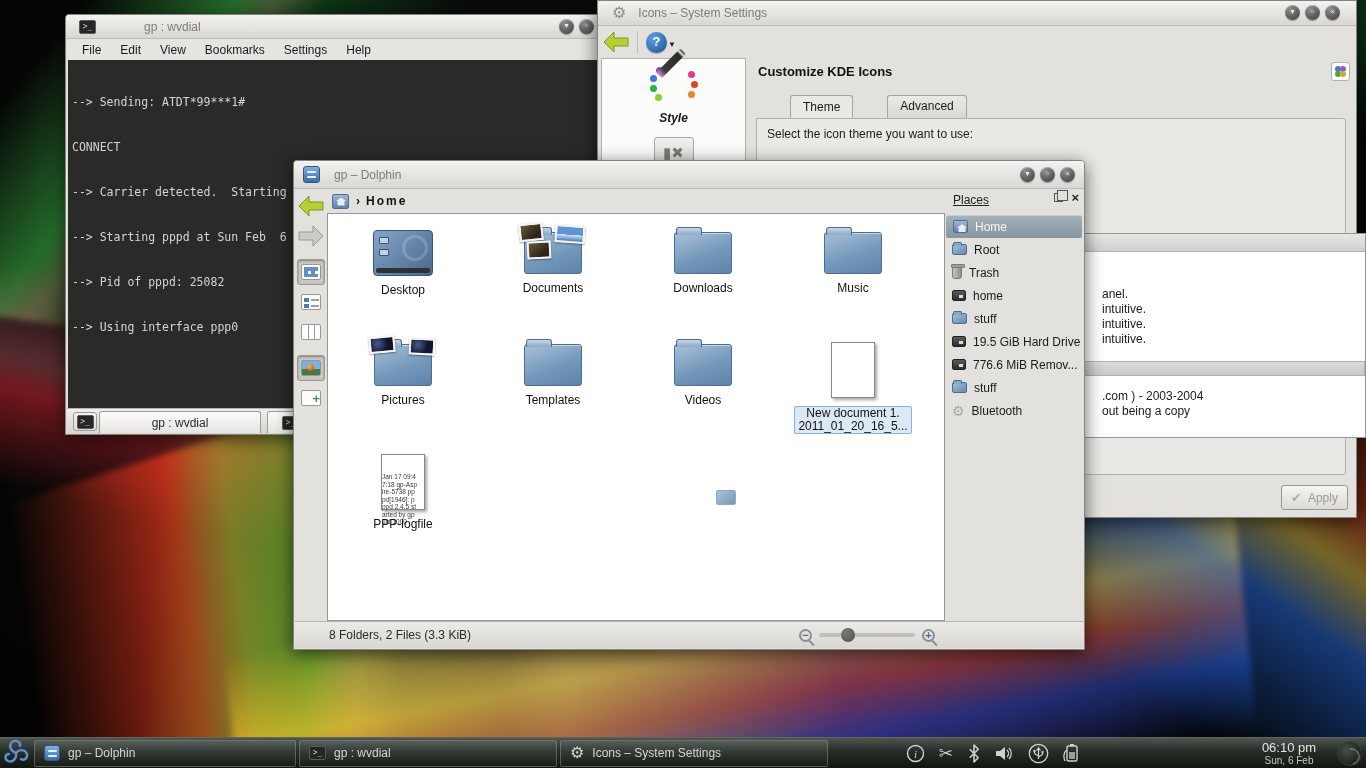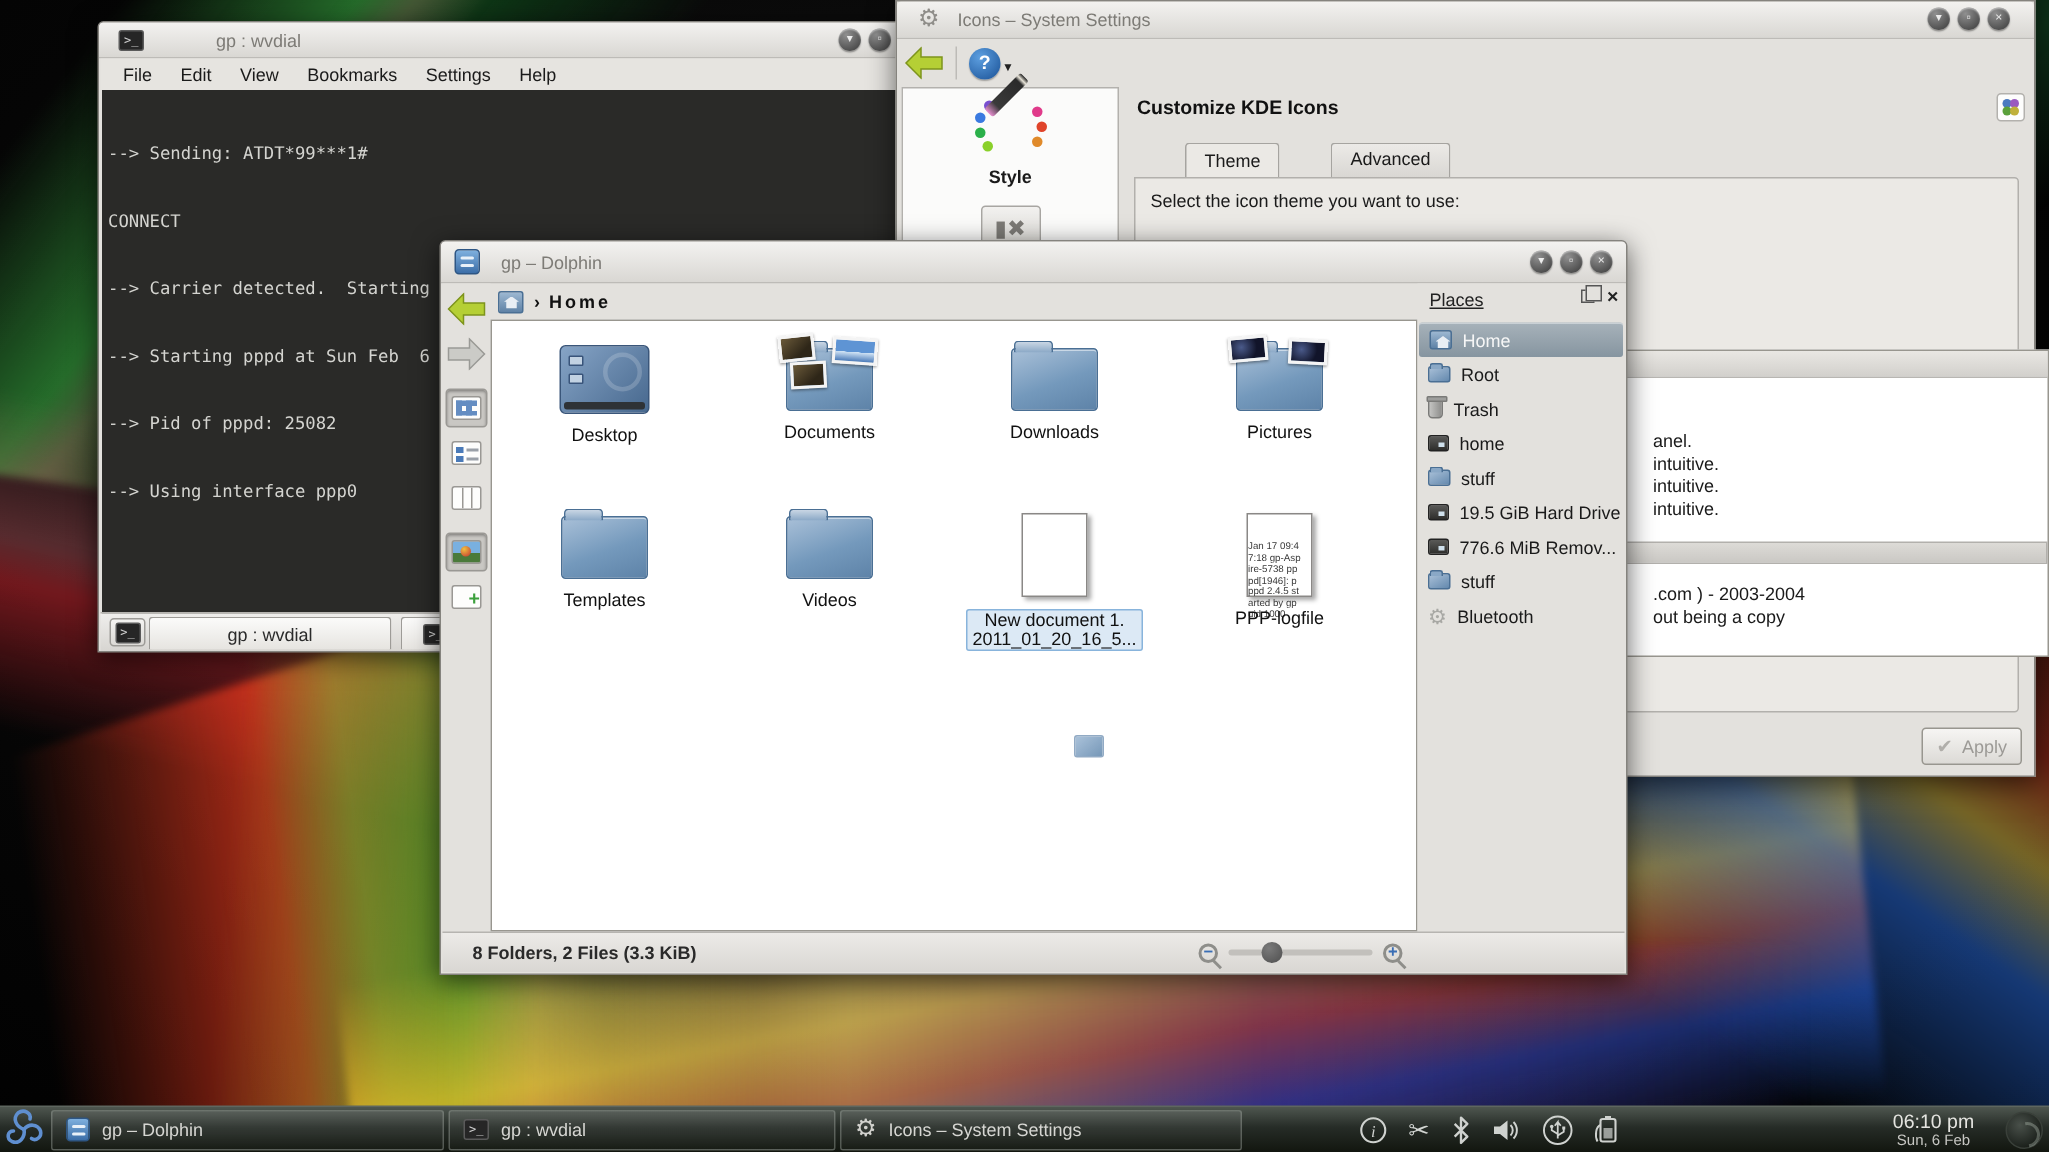--- a/index.html
+++ b/index.html
@@ -66,21 +66,21 @@
              display:flex; align-items:center; }
   .arrow-back { width:26px; height:22px; margin-left:4px; }
   .tb-sep { width:1px; height:22px; background:#bdbbb7; margin:0 8px; }
   .help-btn { width:21px; height:21px; border-radius:50%; position:relative;
               background:radial-gradient(circle at 35% 30%, #5d9fe0, #2a64a8 75%);
               color:#fff; font-weight:bold; font-size:13px; text-align:center; line-height:20px;
               box-shadow:0 1px 1px rgba(0,0,0,.3); }
   .help-caret { position:absolute; right:-9px; bottom:-2px; color:#222; font-size:8px; }
   .syss-side { position:absolute; left:3px; top:57px; bottom:1px; width:145px; background:#fbfbfa;
                border:1px solid #b3b1ad; }
-  .style-item { margin-top:6px; text-align:center; }
+  .style-item { margin-top:6px; text-align:center;font-style:italic; }
   .style-ic { width:48px; height:44px; margin:0 auto; position:relative; }
   .pencil { position:absolute; left:8px; top:4px; width:34px; height:8px;
             background:linear-gradient(90deg,#e78fd0, #3a3a3a 22%, #2a2a2a 85%, #e8e4d8 92%, #1a1a1a);
             border-radius:2px; transform:rotate(-45deg); transform-origin:10% 50%; }
   .dot { position:absolute; width:7px; height:7px; border-radius:50%; }
   .style-label { font-weight:bold; font-size:12px; color:#1a1a1a; margin-top:2px; }
   .tools-ic { width:40px; height:32px; margin:12px auto 0; background:linear-gradient(#f2f1ef,#d8d6d2);
               border:1px solid #a8a6a2; border-radius:3px; color:#7c7a76; font-size:15px;
               text-align:center; line-height:30px; }
   .syss-head { position:absolute; left:160px; top:63px; font-weight:bold; font-size:13px; color:#111; }
@@ -200,21 +200,21 @@
              border:1px solid #7a7a78; border-radius:2px 2px 3px 3px; position:relative; }
   .trash-s::before { content:""; position:absolute; left:-2px; top:-3px; width:12px; height:2px;
              background:#9e9e9c; border:1px solid #7a7a78; border-radius:1px; }
   .drive-s { width:14px; height:11px; background:linear-gradient(#5a5a58,#2e2e2c); border:1px solid #222;
              border-radius:2px; position:relative; }
   .drive-s::after { content:""; position:absolute; right:2px; bottom:2px; width:4px; height:3px; background:#cfe0ec; }
   .gear-s { color:#a8a8a4; font-size:14px; line-height:14px; }
   .dstatus { position:absolute; left:1px; right:1px; bottom:1px; height:27px;
              background:linear-gradient(#eceae7,#d9d7d3); border-top:1px solid #b6b4b0;
              display:flex; align-items:center; font-size:12px; color:#2a2a2a; }
-  .dstatus .txt { margin-left:20px;font-weight:bold; }
+  .dstatus .txt { margin-left:34px; }
   .zoomctl { position:absolute; right:148px; display:flex; align-items:center; gap:7px; }
   .mag { width:13px; height:13px; border:2px solid #8e8e8a; border-radius:50%; position:relative;
          color:#3a6eb5; font-weight:bold; font-size:11px; line-height:9px; text-align:center; }
   .mag::after { content:""; position:absolute; right:-5px; bottom:-4px; width:7px; height:2px;
                 background:#8e8e8a; transform:rotate(45deg); }
   .ztrack { width:96px; height:4px; background:#c2c0bc; border-radius:2px; position:relative; }
   .zhandle { position:absolute; left:22px; top:-5px; width:14px; height:14px; border-radius:50%;
              background:radial-gradient(circle at 35% 30%, #7a7a7a, #4e4e4e); }
   .artifact { position:absolute; left:388px; top:276px; width:20px; height:15px; border-radius:2px;
               background:linear-gradient(140deg,#9cb8d4,#5f86ac); opacity:.85; border:1px solid #7e9cba; }
@@ -451,20 +451,24 @@
               <span class="photo ph-blue" style="right:-4px;top:-8px;transform:rotate(4deg);"></span>
               <span class="photo ph-sepia" style="left:2px;top:8px;transform:rotate(-3deg);"></span>
             </span>
             <span class="cell-label">Documents</span>
           </div>
           <div class="cell">
             <span class="folder"></span>
             <span class="cell-label">Downloads</span>
           </div>
           <div class="cell">
+            <span class="folder"></span>
+            <span class="cell-label">Music</span>
+          </div>
+          <div class="cell">
             <span class="folder">
               <span class="photo ph-space" style="left:-6px;top:-9px;transform:rotate(-5deg);"></span>
               <span class="photo ph-space" style="right:-4px;top:-7px;transform:rotate(3deg);"></span>
             </span>
             <span class="cell-label">Pictures</span>
           </div>
           <div class="cell">
             <span class="folder"></span>
             <span class="cell-label">Templates</span>
           </div>

